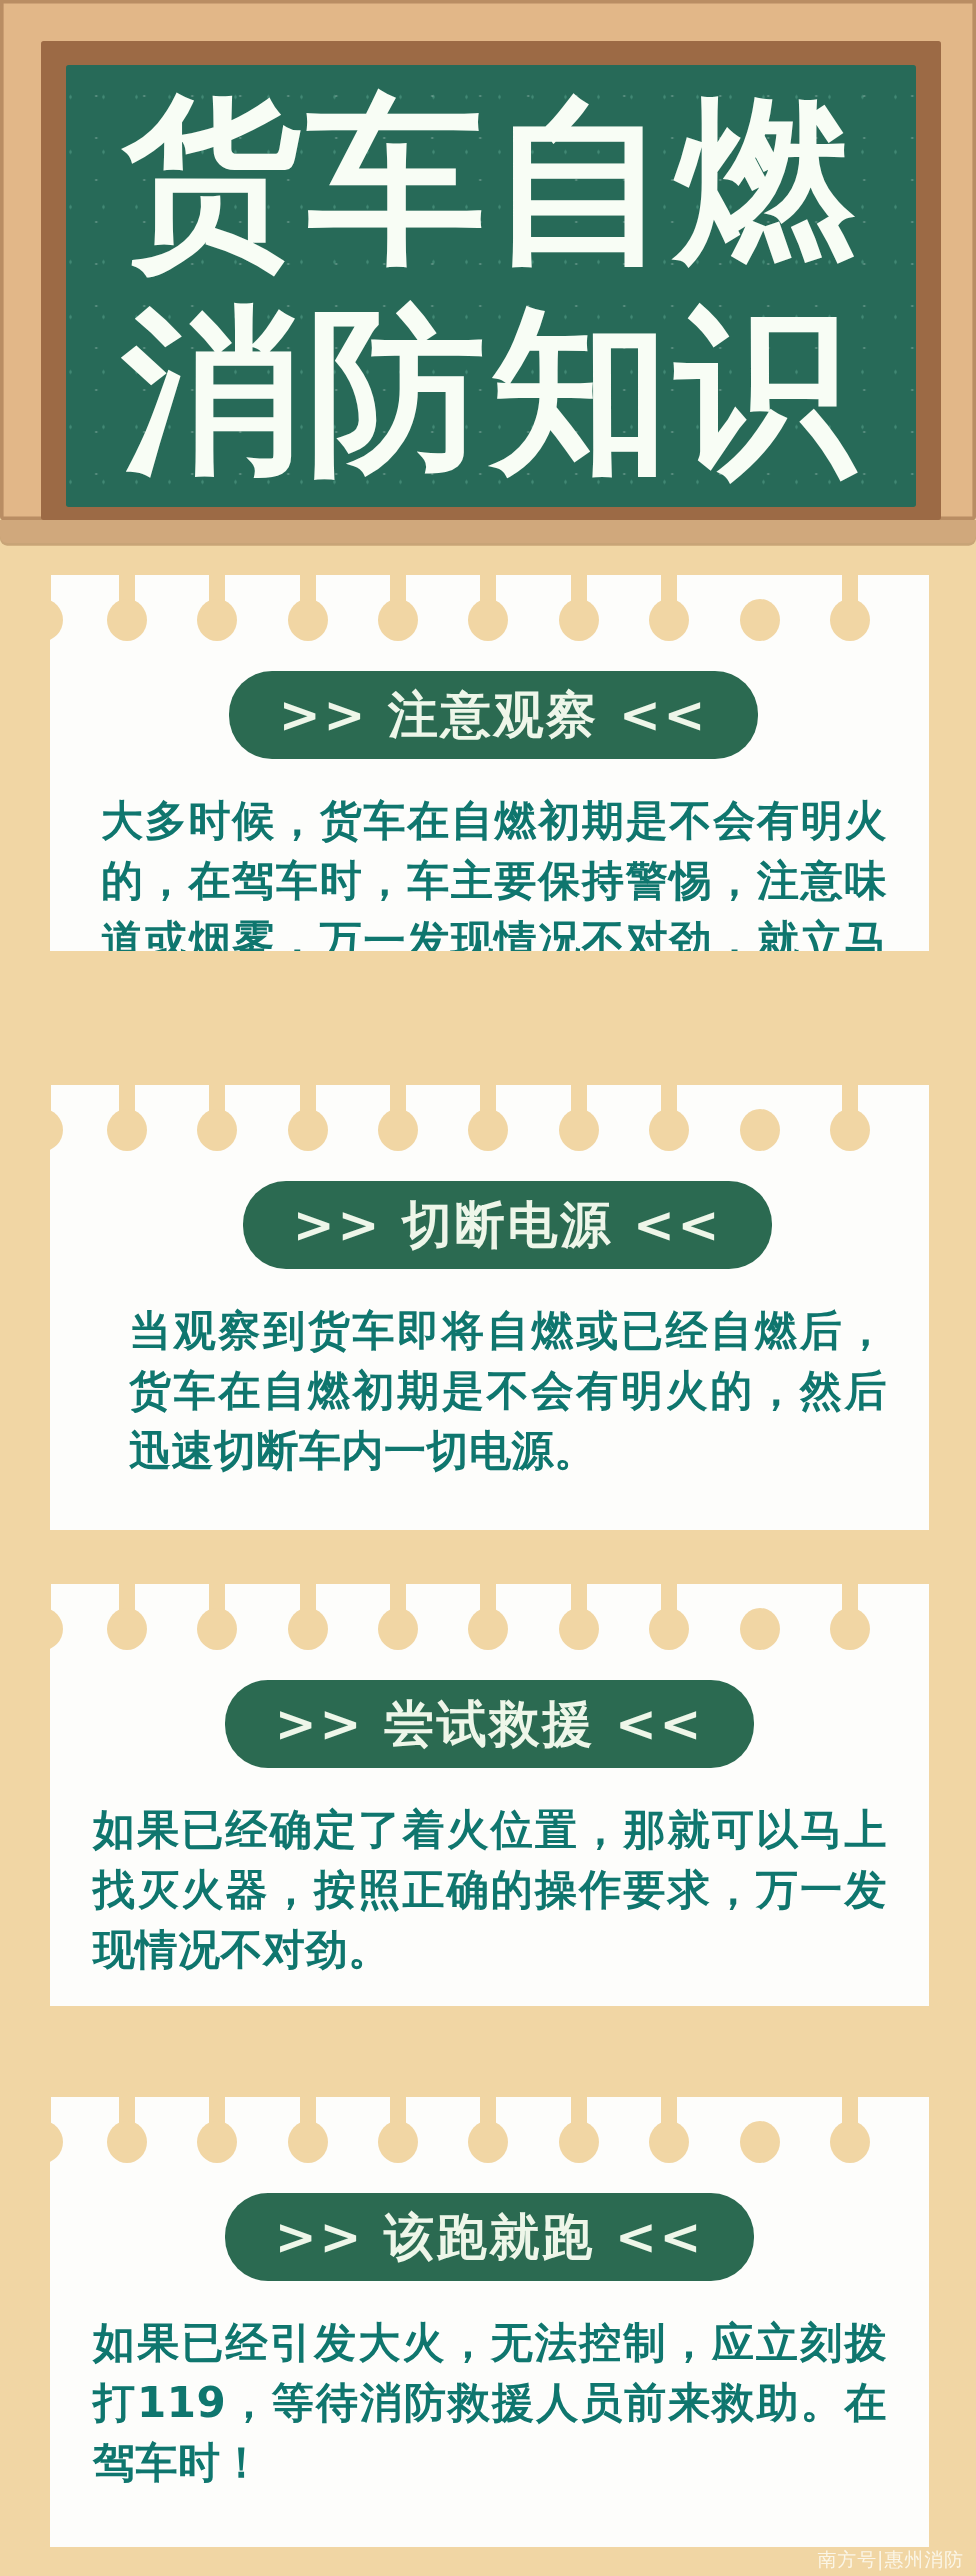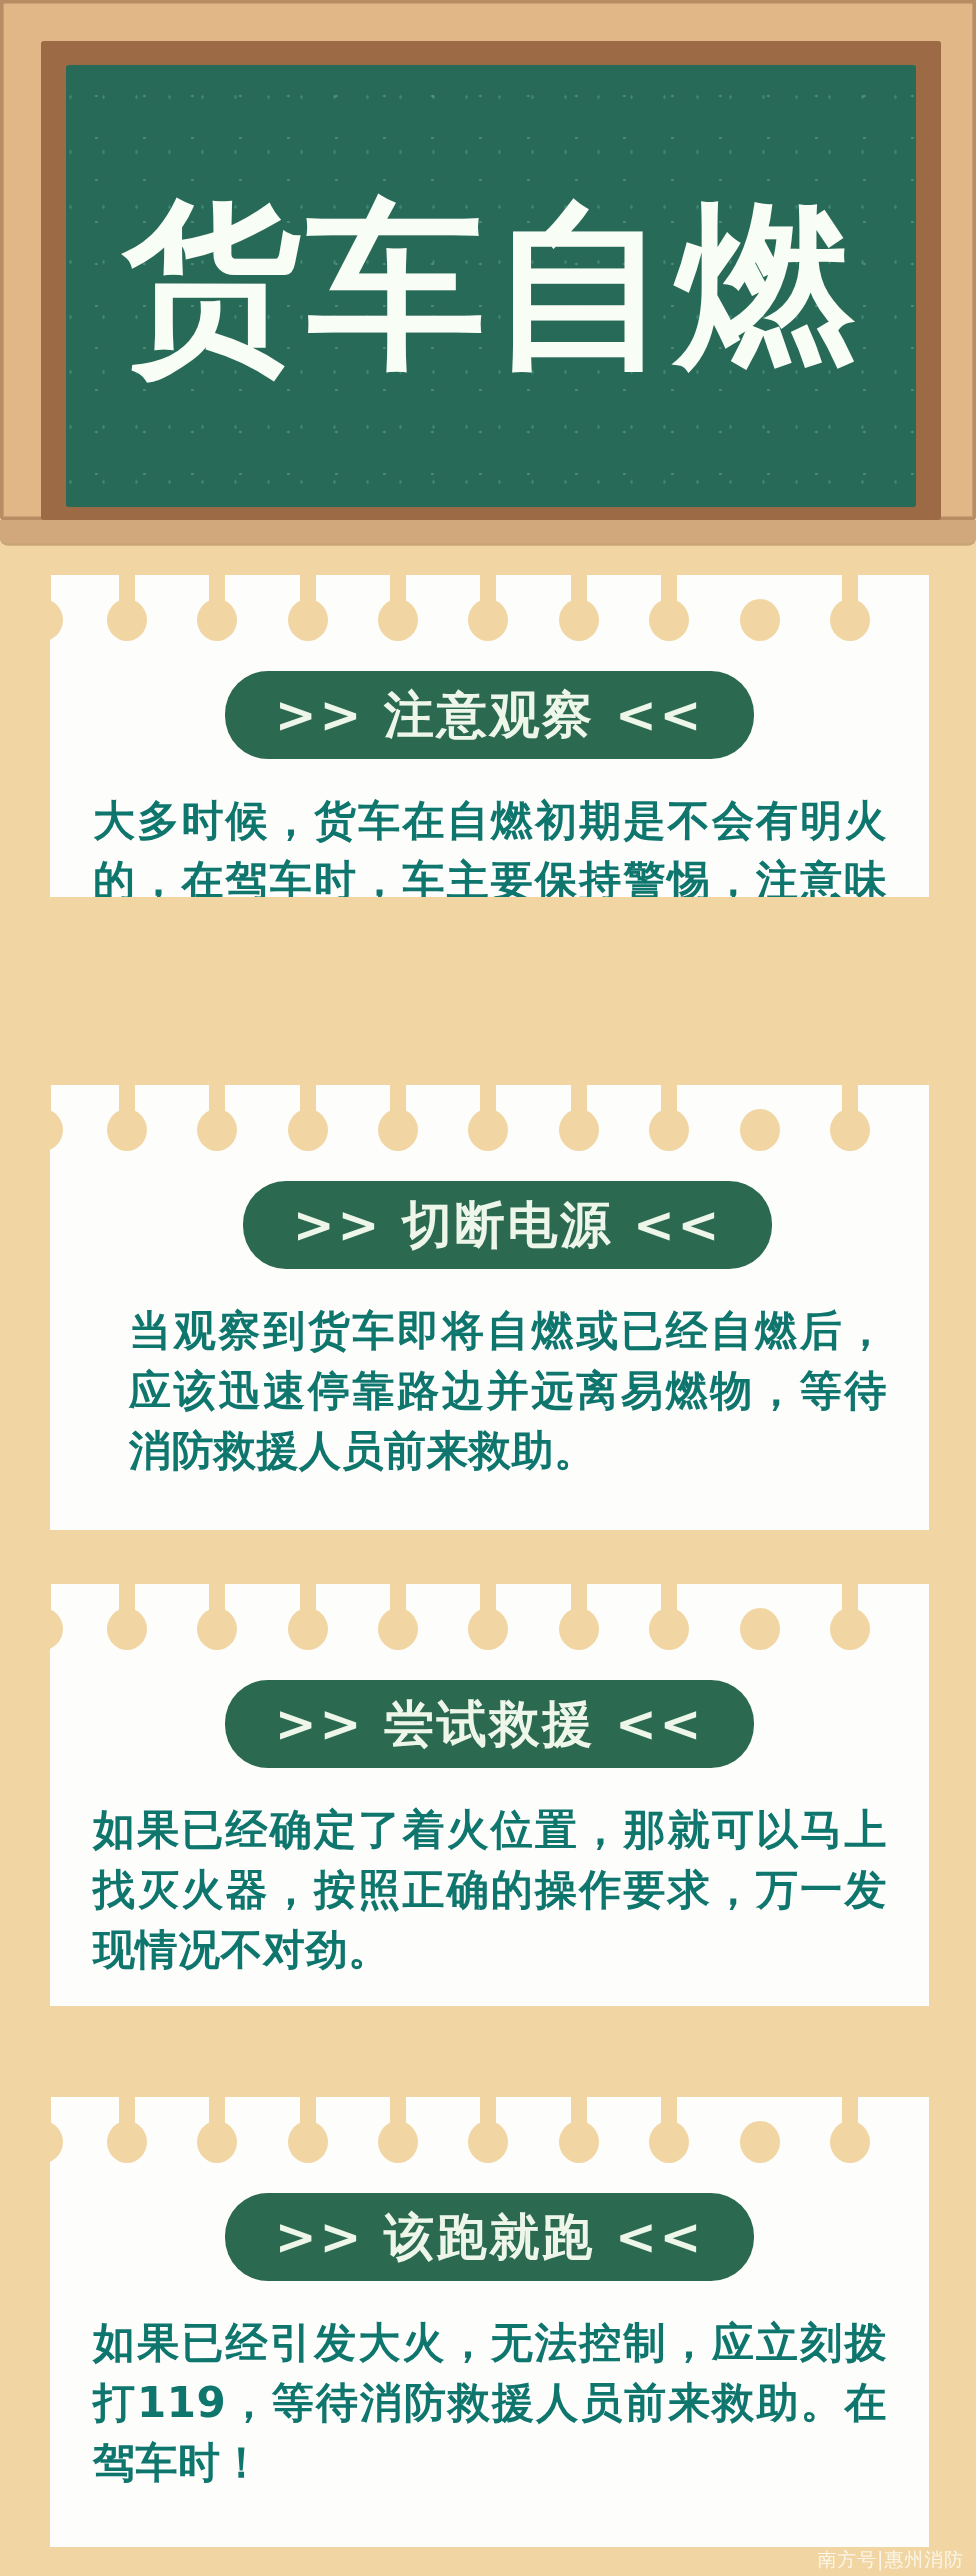--- a/index.html
+++ b/index.html
@@ -59,21 +59,21 @@
   }
 
   
   .card{
     position:absolute;
     left:50px;width:879px;
     background:#fdfdfb;
     overflow:hidden;
     box-sizing:border-box;
   }
-  .card-1{top:575px;height:322px;}
+  .card-1{top:575px;height:376px;padding-left:8px;}
   .card-2{top:1085px;height:445px;padding-left:36px;}
   .card-3{top:1584px;height:422px;}
   .card-4{top:2097px;height:450px;}
 
   .hole{position:absolute;top:0;width:40px;}
   .hole .stem{width:15.4px;height:42px;margin:0 auto;background:#f1d6a4;}
   .hole .ball{width:40px;height:42px;border-radius:50%;background:#f1d6a4;margin-top:-18px;}
   .hole.no-stem .ball{margin-top:23.5px;}
 
   .pill{
@@ -113,20 +113,21 @@
 </style>
 </head>
 <body>
 
 <div class="page">
 
   <div class="board-frame">
     <div class="board-bevel">
       <div class="board">
         <div class="chalk-line">货车自燃</div>
+        <div class="chalk-line">消防知识</div>
       </div>
     </div>
   </div>
   <div class="board-tray"></div>
 
   <div class="card card-1">
     <div class="paper-holes">
         <div class="hole" style="left: -27px;">
           <div class="stem"></div>
           <div class="ball"></div>
@@ -211,21 +212,21 @@
           <div class="ball"></div>
         </div>
         <div class="hole" style="left: 780px;">
           <div class="stem"></div>
           <div class="ball"></div>
         </div>
       </div>
     <div class="pill">
       <span class="pill-label">&gt;&gt; 切断电源 &lt;&lt;</span>
     </div>
-    <div class="card-body">当观察到货车即将自燃或已经自燃后，应该迅速停靠路边并远离易燃物，等待消防救援人员前来救助。</div>
+    <div class="card-body">当观察到货车即将自燃或已经自燃后，货车在自燃初期是不会有明火的，然后迅速切断车内一切电源。</div>
   </div>
 
   <div class="card card-3">
     <div class="paper-holes">
         <div class="hole" style="left: -27px;">
           <div class="stem"></div>
           <div class="ball"></div>
         </div>
         <div class="hole" style="left: 57px;">
           <div class="stem"></div>

